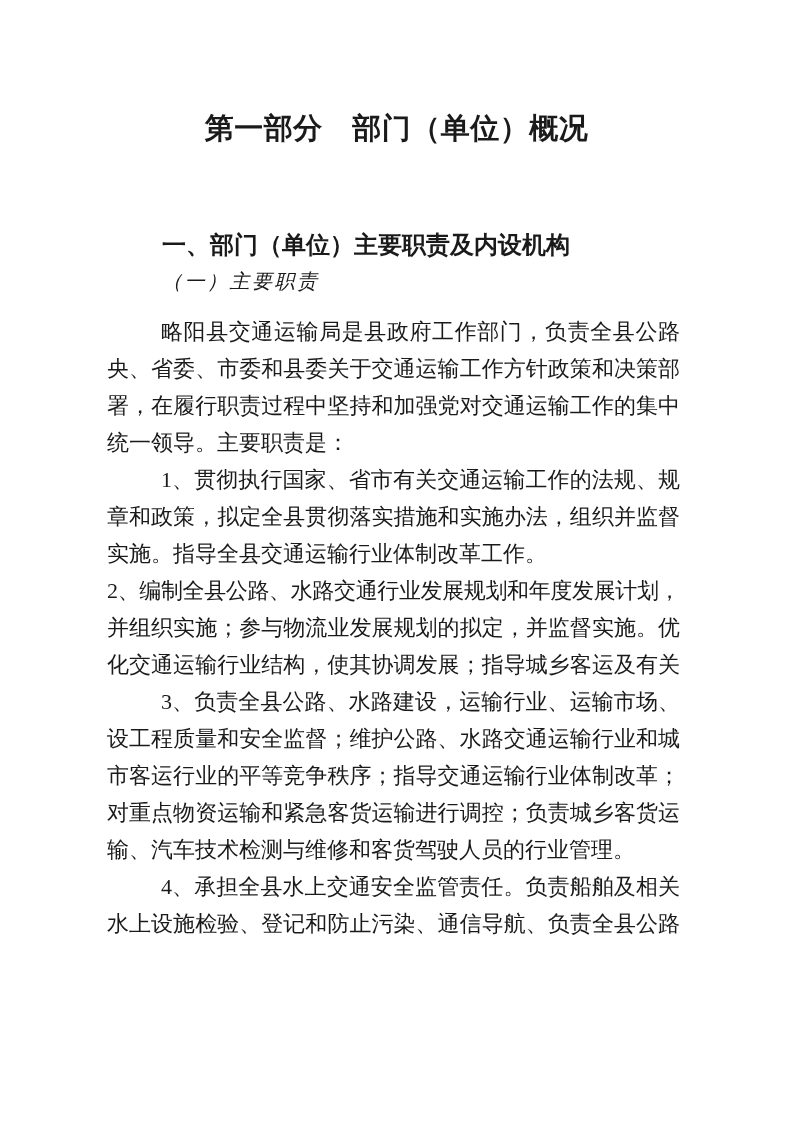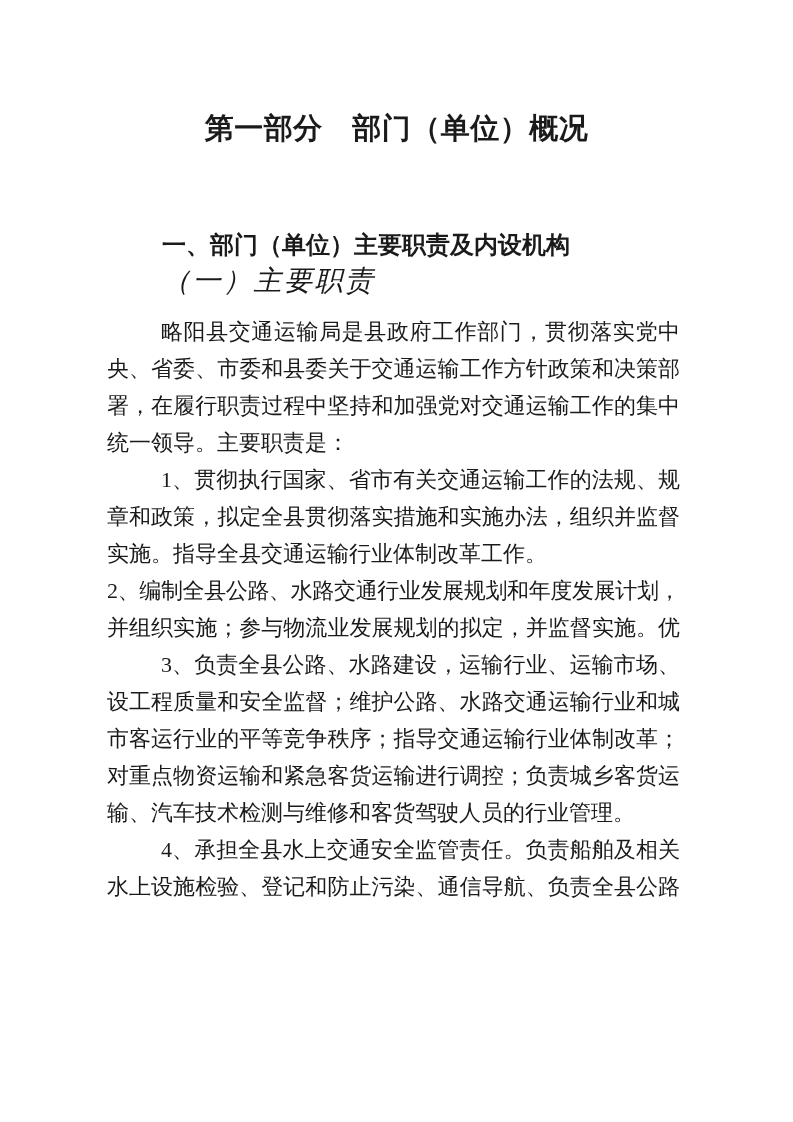--- a/index.html
+++ b/index.html
@@ -42,21 +42,21 @@
     font-size: 24px;
     line-height: 26px;
     letter-spacing: 0px;
     white-space: nowrap;
   }
   .subsection-heading {
     margin: 11px 0 0 55px;
     font-family: "Liberation Serif", "DejaVu Serif", serif;
     font-style: italic;
     font-weight: normal;
-    font-size: 28px;
+    font-size: 20px;
     line-height: 24px;
     letter-spacing: 2.5px;
     white-space: nowrap;
   }
   .doc-body {
     margin-top: 20px;
   }
   .paragraph {
     margin: 0;
   }
@@ -83,33 +83,34 @@
 </head>
 <body>
 
 <div class="page">
   <h1 class="doc-title">第一部分　部门（单位）概况</h1>
   <div class="content">
     <h2 class="section-heading">一、部门（单位）主要职责及内设机构</h2>
     <h3 class="subsection-heading">（一）主要职责</h3>
     <div class="doc-body">
         <div class="paragraph">
-          <div class="line indent">略阳县交通运输局是县政府工作部门，贯彻落实党中</div>
+          <div class="line indent">略阳县交通运输局是县政府工作部门，负责全县公路</div>
           <div class="line">央、省委、市委和县委关于交通运输工作方针政策和决策部</div>
           <div class="line">署，在履行职责过程中坚持和加强党对交通运输工作的集中</div>
           <div class="line last">统一领导。主要职责是：</div>
         </div>
         <div class="paragraph">
           <div class="line indent">1、贯彻执行国家、省市有关交通运输工作的法规、规</div>
           <div class="line">章和政策，拟定全县贯彻落实措施和实施办法，组织并监督</div>
           <div class="line last">实施。指导全县交通运输行业体制改革工作。</div>
         </div>
         <div class="paragraph">
           <div class="line tight">2、编制全县公路、水路交通行业发展规划和年度发展计划，</div>
           <div class="line">并组织实施；参与物流业发展规划的拟定，并监督实施。优</div>
+          <div class="line">化交通运输行业结构，使其协调发展；指导城乡客运及有关</div>
         </div>
         <div class="paragraph">
           <div class="line indent">3、负责全县公路、水路建设，运输行业、运输市场、</div>
           <div class="line">设工程质量和安全监督；维护公路、水路交通运输行业和城</div>
           <div class="line">市客运行业的平等竞争秩序；指导交通运输行业体制改革；</div>
           <div class="line">对重点物资运输和紧急客货运输进行调控；负责城乡客货运</div>
           <div class="line last">输、汽车技术检测与维修和客货驾驶人员的行业管理。</div>
         </div>
         <div class="paragraph">
           <div class="line indent">4、承担全县水上交通安全监管责任。负责船舶及相关</div>

